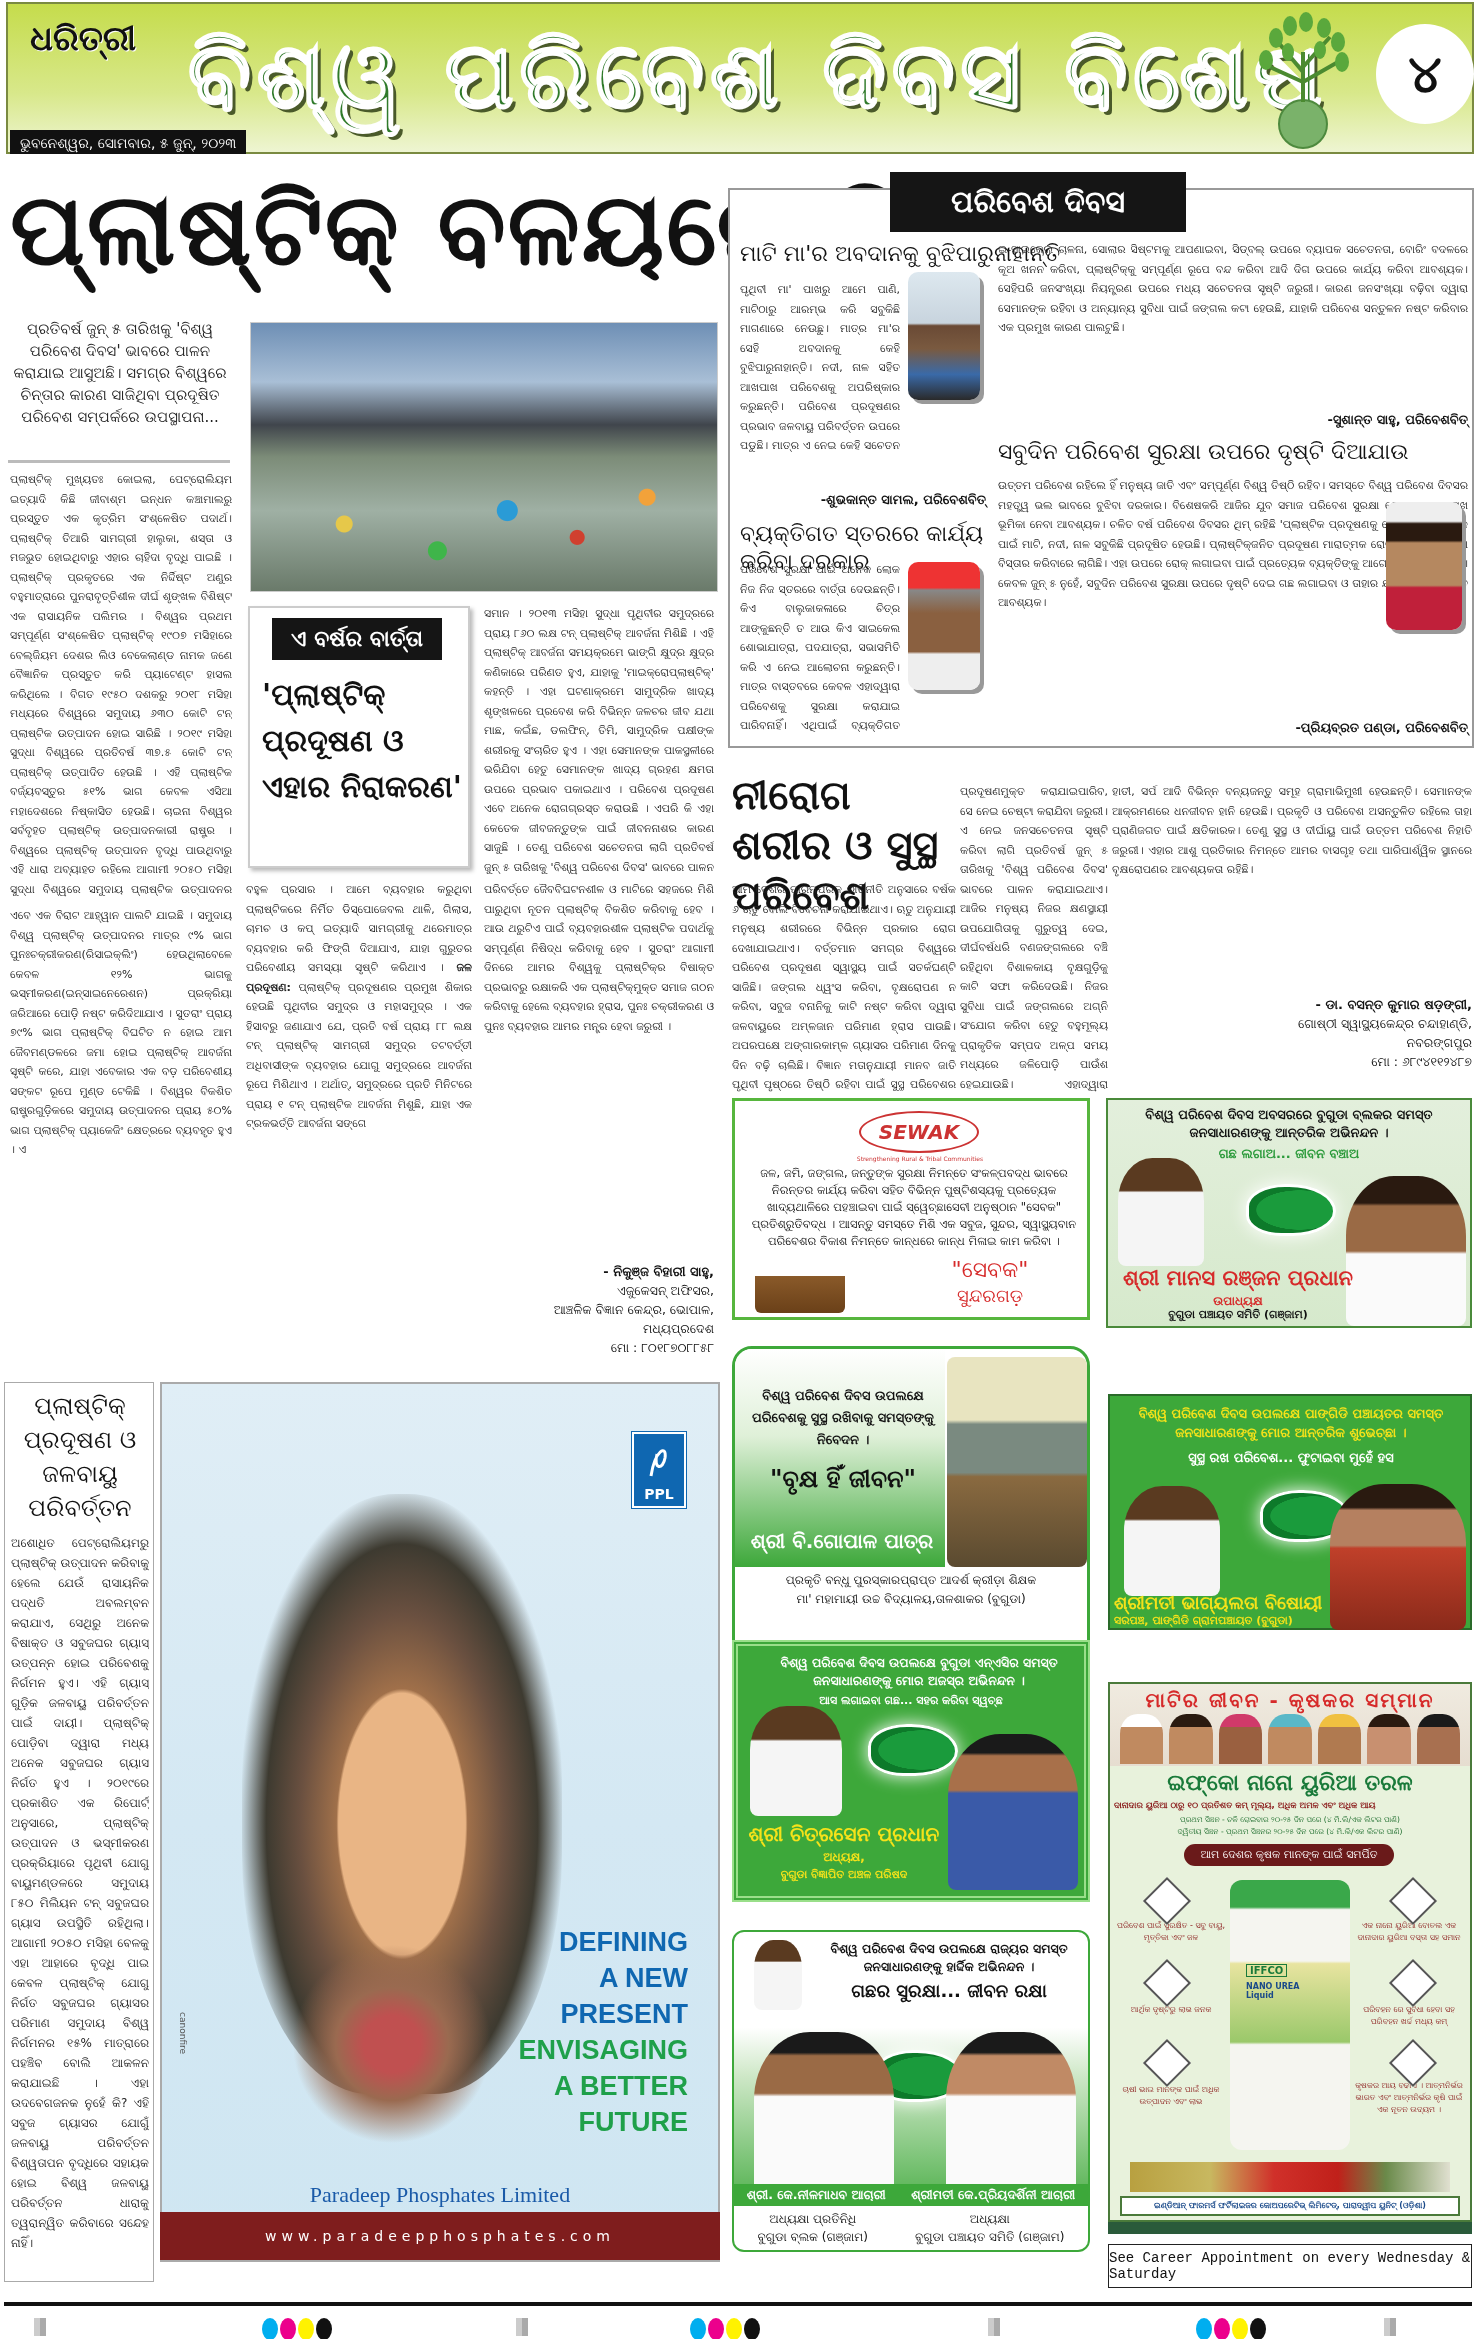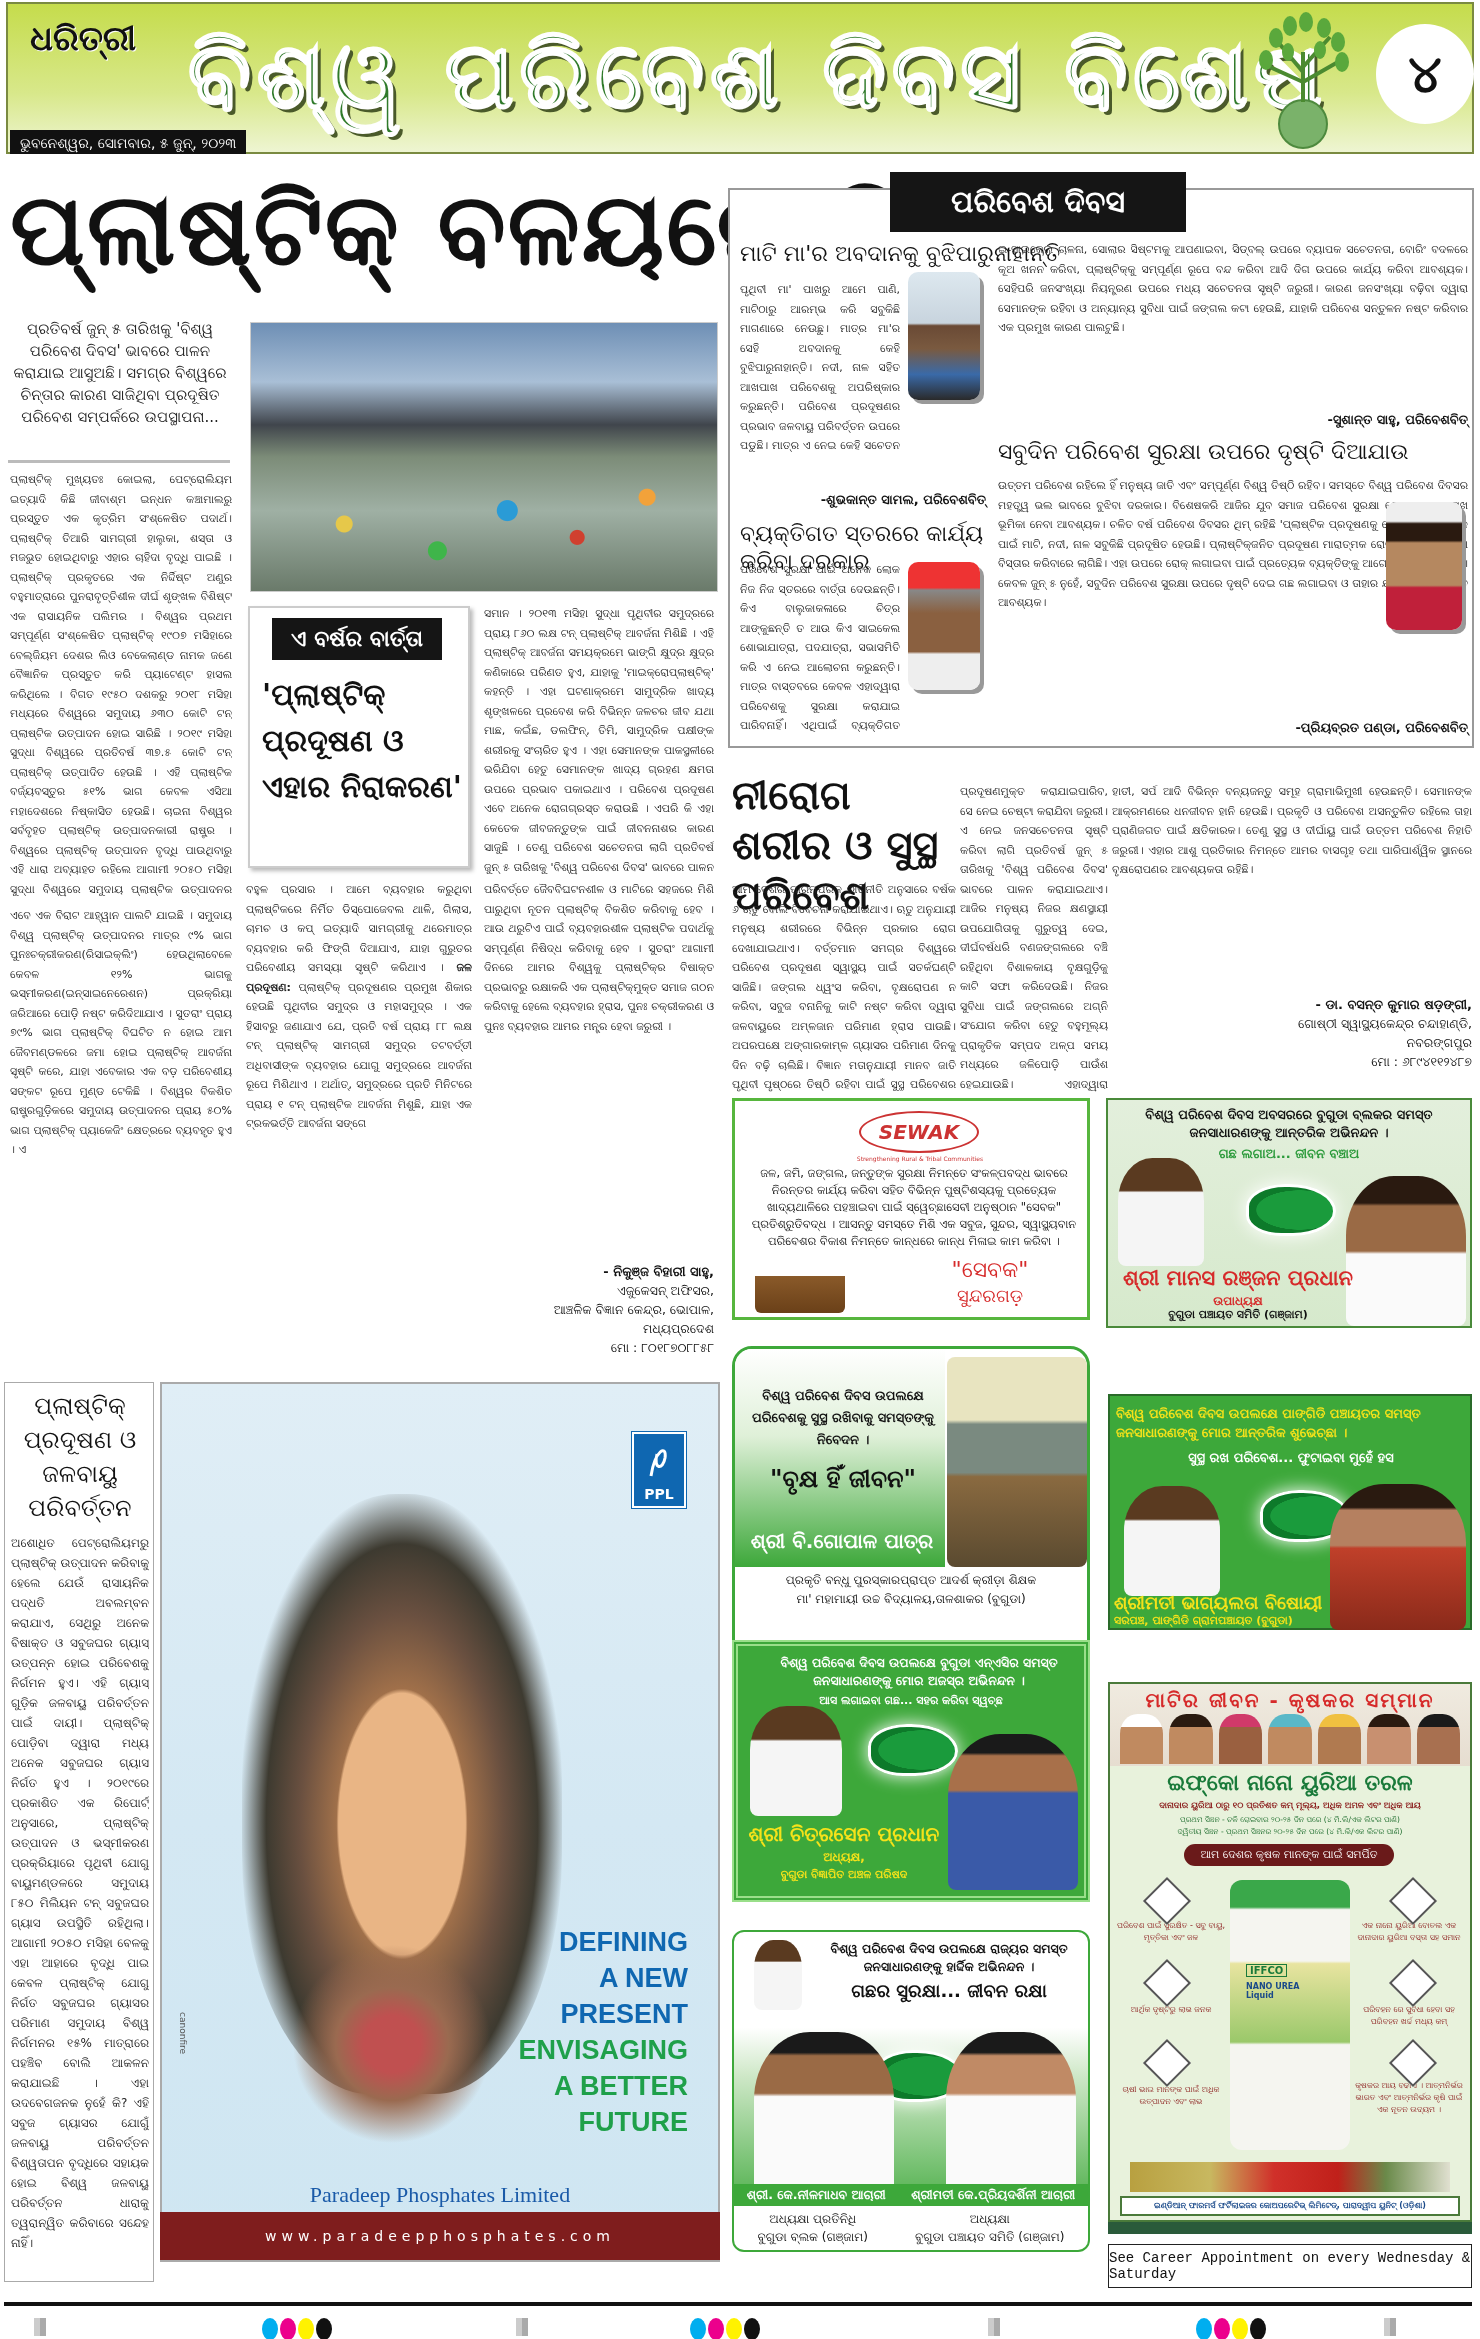--- a/index.html
+++ b/index.html
@@ -174,21 +174,21 @@
   <div class="abs" style="left:8px;top:116px;width:200px;text-align:center;font-size:24px;font-weight:bold">"ବୃକ୍ଷ ହିଁ ଜୀବନ"</div>
   <div class="abs" style="left:4px;top:180px;width:206px;text-align:center;font-size:20px;font-weight:bold;color:#fff">ଶ୍ରୀ ବି.ଗୋପାଳ ପାତ୍ର</div>
   <div class="abs" style="left:212px;top:8px;width:140px;height:210px;border-radius:8px;background:linear-gradient(180deg,#e8e4c0 0 30%,#7a8a80 32%,#7a8a80 55%,#8a6a40 57%,#5a4a30 100%)"></div>
   <div class="abs" style="left:0;top:222px;width:352px;text-align:center;font-size:12px;line-height:19px">
     <div>ପ୍ରକୃତି ବନ୍ଧୁ ପୁରସ୍କାରପ୍ରାପ୍ତ ଆଦର୍ଶ କ୍ରୀଡ଼ା ଶିକ୍ଷକ</div>
     <div>ମା' ମହାମାୟୀ ଉଚ୍ଚ ବିଦ୍ୟାଳୟ,ତାଳଶାକର (ବୁଗୁଡା)</div>
   </div>
 </div>
 
 <div class="abs green" style="left:1108px;top:1394px;width:364px;height:236px;border:2px solid #2a6a2a">
-  <div class="abs" style="left:6px;top:8px;width:350px;text-align:left;font-size:13px;line-height:19px;font-weight:bold;color:#f5e21a">ବିଶ୍ୱ ପରିବେଶ ଦିବସ ଉପଲକ୍ଷେ ପାଙ୍ଗିଡି ପଞ୍ଚାୟତର ସମସ୍ତ ଜନସାଧାରଣଙ୍କୁ ମୋର ଆନ୍ତରିକ ଶୁଭେଚ୍ଛା ।</div>
+  <div class="abs" style="left:6px;top:8px;width:350px;text-align:center;font-size:13px;line-height:19px;font-weight:bold;color:#f5e21a">ବିଶ୍ୱ ପରିବେଶ ଦିବସ ଉପଲକ୍ଷେ ପାଙ୍ଗିଡି ପଞ୍ଚାୟତର ସମସ୍ତ ଜନସାଧାରଣଙ୍କୁ ମୋର ଆନ୍ତରିକ ଶୁଭେଚ୍ଛା ।</div>
   <div class="abs" style="left:6px;top:54px;width:350px;text-align:center;font-size:13px;font-weight:bold;color:#fff">ସୁସ୍ଥ ରଖ ପରିବେଶ... ଫୁଟାଇବା ମୁହେଁ ହସ</div>
   <div class="abs shell" style="left:150px;top:94px"></div>
   <div class="abs person" style="left:14px;top:90px;width:96px;height:110px;background:linear-gradient(180deg,#5a3a20 0 30%,#f5f5f5 32%)"></div>
   <div class="abs person" style="left:220px;top:88px;width:136px;height:146px;background:linear-gradient(180deg,#2a1a10 0 16%,#b58060 18%,#b58060 42%,#c0402a 44%,#8a2a1a 100%)"></div>
   <div class="abs" style="left:4px;top:196px;width:220px;font-size:18px;font-weight:bold;color:#f5e21a">ଶ୍ରୀମତୀ ଭାଗ୍ୟଲତା ବିଷୋୟୀ</div>
   <div class="abs" style="left:4px;top:218px;width:220px;font-size:11px;font-weight:bold;color:#f5e21a">ସରପଞ୍ଚ, ପାଙ୍ଗିଡି ଗ୍ରାମପଞ୍ଚାୟତ (ବୁଗୁଡା)</div>
 </div>
 
 <div class="abs green" style="left:732px;top:1640px;width:358px;height:262px;border:6px double #9adf8a">
   <div class="abs" style="left:14px;top:8px;width:334px;text-align:center;font-size:12.5px;line-height:18px;font-weight:bold;color:#fff">ବିଶ୍ୱ ପରିବେଶ ଦିବସ ଉପଲକ୍ଷେ ବୁଗୁଡା ଏନ୍‌ଏସିର ସମସ୍ତ ଜନସାଧାରଣଙ୍କୁ ମୋର ଅଜସ୍ର ଅଭିନନ୍ଦନ ।</div>
@@ -230,21 +230,21 @@
   <div class="abs" style="left:10px;top:30px;width:340px;height:50px;display:flex;gap:6px;justify-content:space-between">
     <span style="flex:1;border-radius:40% 40% 0 0;background:linear-gradient(180deg,#fff 0 25%,#c08a60 26%)"></span>
     <span style="flex:1;border-radius:40% 40% 0 0;background:linear-gradient(180deg,#2a1a10 0 25%,#c08a60 26%)"></span>
     <span style="flex:1;border-radius:40% 40% 0 0;background:linear-gradient(180deg,#d03a6a 0 25%,#9a6040 26%)"></span>
     <span style="flex:1;border-radius:40% 40% 0 0;background:linear-gradient(180deg,#5ab8c8 0 25%,#c08a60 26%)"></span>
     <span style="flex:1;border-radius:40% 40% 0 0;background:linear-gradient(180deg,#f0c040 0 25%,#b07a50 26%)"></span>
     <span style="flex:1;border-radius:40% 40% 0 0;background:linear-gradient(180deg,#2a1a10 0 25%,#c89070 26%)"></span>
     <span style="flex:1;border-radius:40% 40% 0 0;background:linear-gradient(180deg,#1a1a1a 0 25%,#a87050 26%)"></span>
   </div>
   <div class="abs" style="left:0;top:86px;width:360px;text-align:center;font-size:22px;font-weight:bold;color:#1a7a3a">ଇଫ୍‌କୋ ନାନୋ ୟୁରିଆ ତରଳ</div>
-  <div class="abs" style="left:4px;top:116px;width:352px;text-align:center;font-size:8.5px;font-weight:bold;color:#8a1a1a">ଦାନାଦାର ୟୁରିଆ ଠାରୁ ୧୦ ପ୍ରତିଶତ କମ୍ ମୂଲ୍ୟ, ଅଧିକ ଅମଳ ଏବଂ ଅଧିକ ଆୟ</div>
+  <div class="abs" style="left:4px;top:116px;width:352px;text-align:left;font-size:8.5px;font-weight:bold;color:#8a1a1a">ଦାନାଦାର ୟୁରିଆ ଠାରୁ ୧୦ ପ୍ରତିଶତ କମ୍ ମୂଲ୍ୟ, ଅଧିକ ଅମଳ ଏବଂ ଅଧିକ ଆୟ</div>
   <div class="abs" style="left:4px;top:130px;width:352px;text-align:center;font-size:7.5px;color:#1a6a2a;line-height:12px">
     <div>ପ୍ରଥମ ସିଞ୍ଚନ - ଚଳି ରୋଇବାର ୨୦-୨୫ ଦିନ ପରେ (୪ ମି.ଲି/ଏକ ଲିଟର ପାଣି)</div>
     <div>ଦ୍ୱିତୀୟ ସିଞ୍ଚନ - ପ୍ରଥମ ସିଞ୍ଚନର ୨୦-୨୫ ଦିନ ପରେ (୪ ମି.ଲି/ଏକ ଲିଟର ପାଣି)</div>
   </div>
   <div class="abs" style="left:74px;top:160px;width:210px;height:22px;border-radius:11px;background:#6a1a1a;color:#fff;text-align:center;font-size:11px;line-height:22px">ଆମ ଦେଶର କୃଷକ ମାନଙ୍କ ପାଇଁ ସମର୍ପିତ</div>
   <div class="abs" style="left:120px;top:196px;width:120px;height:270px;border-radius:12px;background:linear-gradient(180deg,#3aa84a 0 10%,#f5f5f0 11%,#f5f5f0 30%,#e8e4a0 31%,#9ac86a 60%,#f5f5f0 61%)">
     <div class="abs" style="left:16px;top:84px;font-size:10px;font-weight:bold;color:#1a7a3a;border:1px solid #1a7a3a;padding:0 3px">IFFCO</div>
     <div class="abs" style="left:16px;top:102px;width:80px;font-size:8px;font-weight:bold;color:#1a4a8a">NANO UREA Liquid</div>
   </div>
   <div class="abs" style="left:6px;top:236px;width:110px;text-align:center;font-size:8px;color:#8a1a1a;line-height:12px">ପରିବେଶ ପାଇଁ ସୁରକ୍ଷିତ - ସବୁ ବାୟୁ, ମୃତ୍ତିକା ଏବଂ ଜଳ</div>

